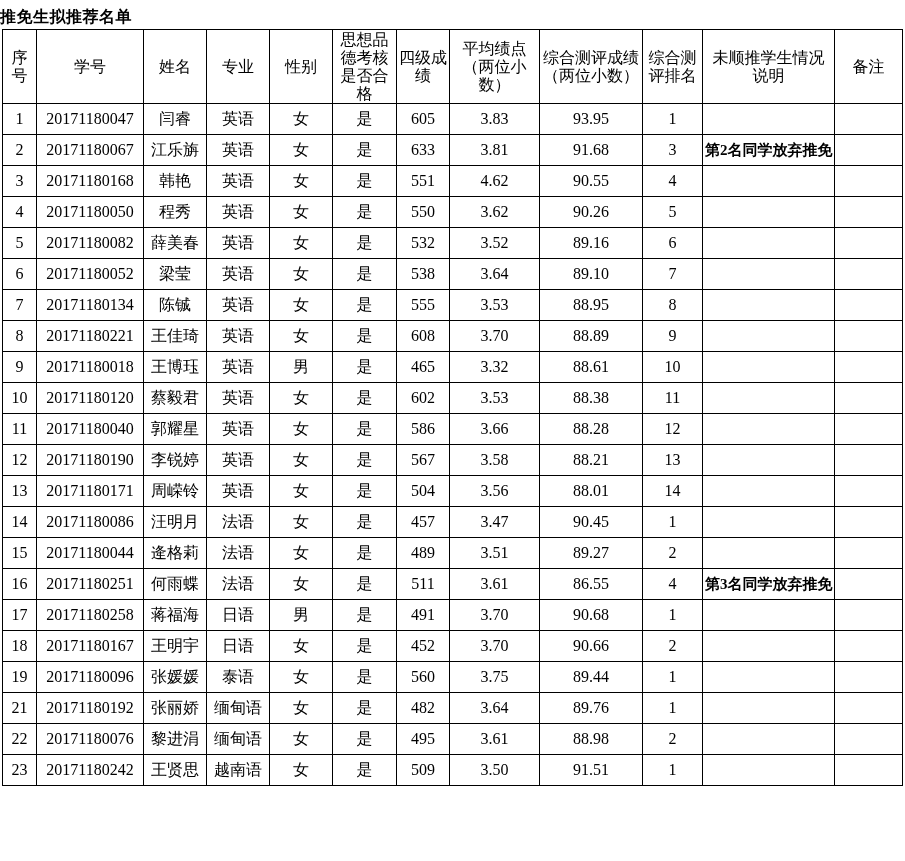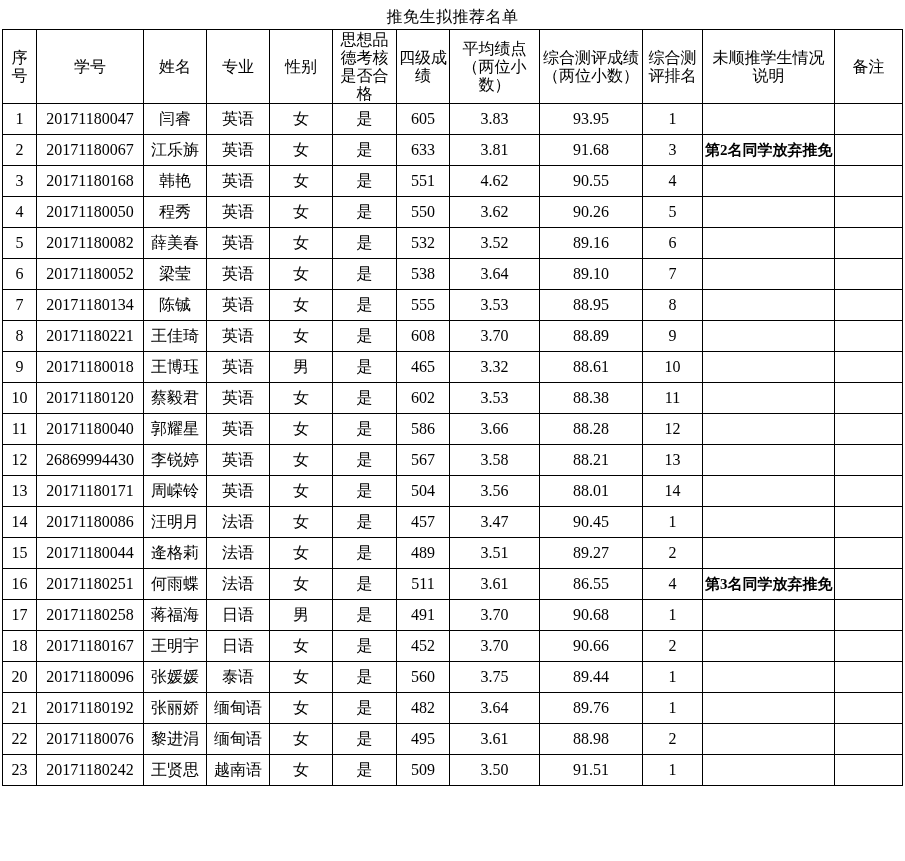--- a/index.html
+++ b/index.html
@@ -7,23 +7,23 @@
     margin: 0; padding: 0;
     width: 905px; height: 861px;
     background: #ffffff;
     color: #000000;
     font-family: "Liberation Serif", serif;
   }
   .page-title {
     margin: 0;
     padding-top: 7px;
     height: 29px;
-    text-align: center;
+    text-align: left;
     font-size: 16px;
-    font-weight: normal;
+    font-weight: bold;
     letter-spacing: 0.5px;
   }
   table.doc-table {
     border-collapse: collapse;
     table-layout: fixed;
     width: 900px;
     margin-left: 2px;
   }
   .doc-table th, .doc-table td {
     border: 1px solid #000000;
@@ -238,21 +238,21 @@
           <td>是</td>
           <td>586</td>
           <td>3.66</td>
           <td>88.28</td>
           <td>12</td>
           <td class="note-cell"></td>
           <td></td>
         </tr>
         <tr>
           <td>12</td>
-          <td>26869994430</td>
+          <td>20171180190</td>
           <td>李锐婷</td>
           <td>英语</td>
           <td>女</td>
           <td>是</td>
           <td>567</td>
           <td>3.58</td>
           <td>88.21</td>
           <td>13</td>
           <td class="note-cell"></td>
           <td></td>
@@ -335,21 +335,21 @@
           <td>女</td>
           <td>是</td>
           <td>452</td>
           <td>3.70</td>
           <td>90.66</td>
           <td>2</td>
           <td class="note-cell"></td>
           <td></td>
         </tr>
         <tr>
-          <td>20</td>
+          <td>19</td>
           <td>20171180096</td>
           <td>张媛媛</td>
           <td>泰语</td>
           <td>女</td>
           <td>是</td>
           <td>560</td>
           <td>3.75</td>
           <td>89.44</td>
           <td>1</td>
           <td class="note-cell"></td>

